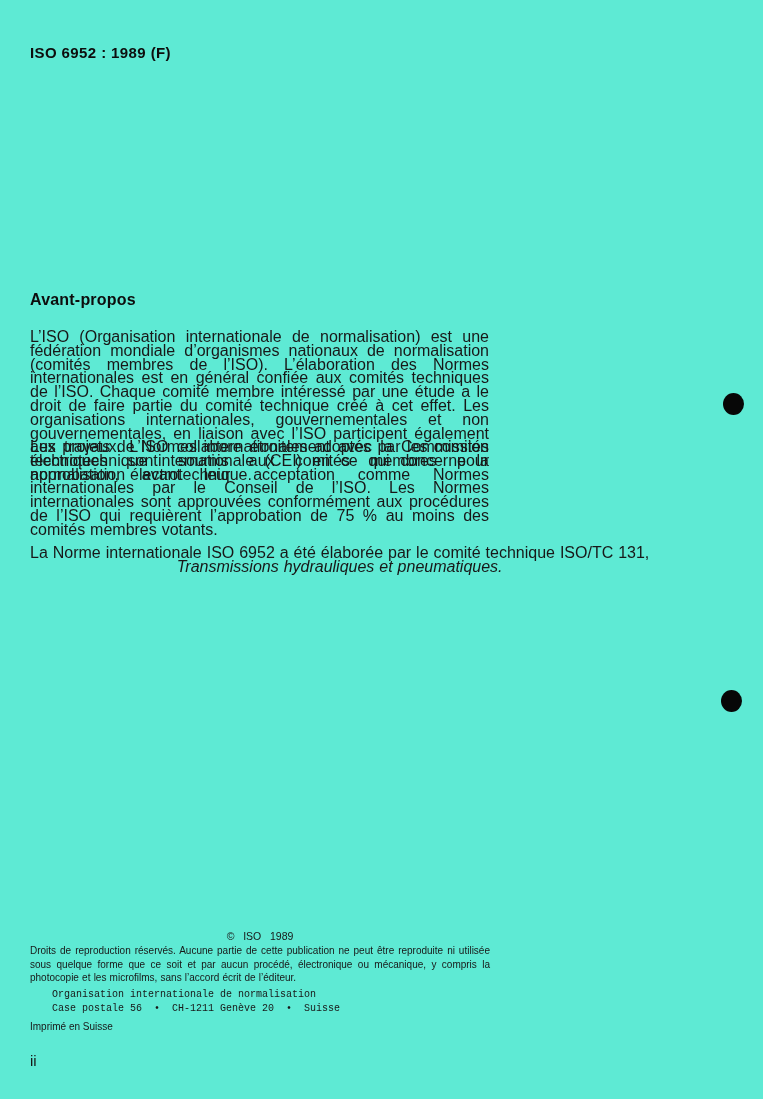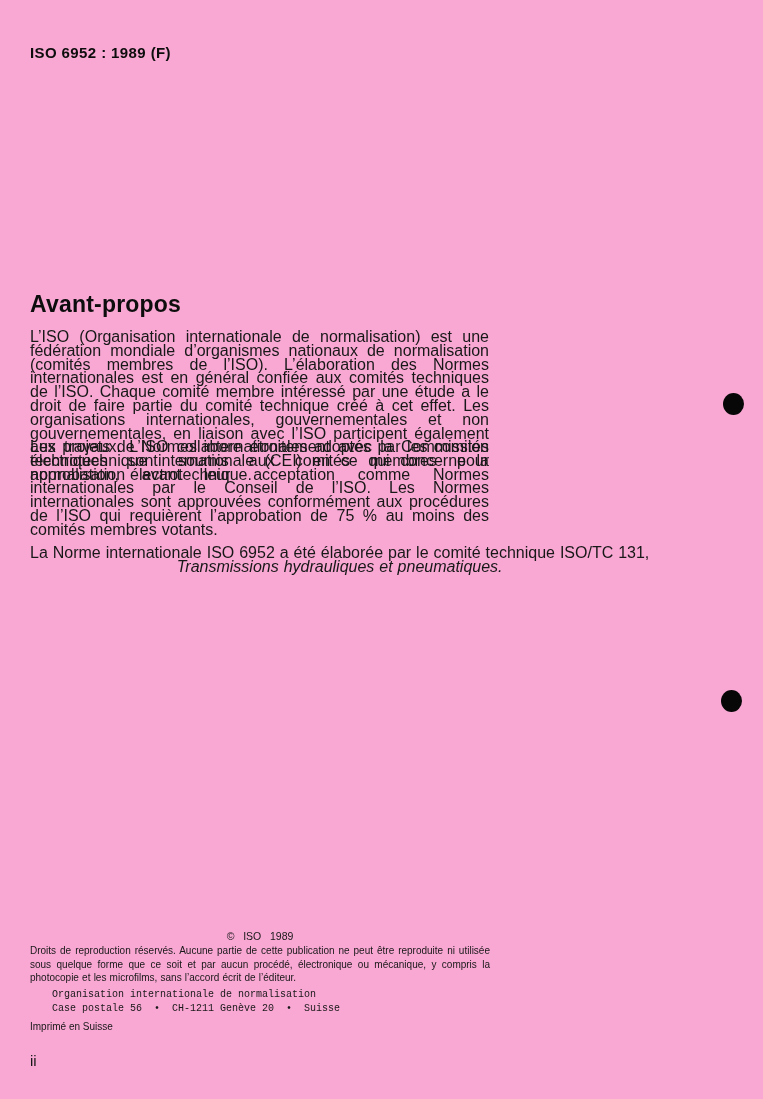--- a/index.html
+++ b/index.html
@@ -1,39 +1,39 @@
 <!DOCTYPE html>
 <html lang="fr"><head>
 <meta charset="utf-8">
 <style>
   * { margin: 0; padding: 0; box-sizing: border-box; }
   html, body { background: #ffffff; }
   .page {
     position: relative;
     width: 763px;
     height: 1099px;
-    background: #f9a8d4;
+    background: #5eead4;
     font-family: "Liberation Sans", sans-serif;
     color: #161616;
     overflow: hidden;
   }
   .doc-header {
     position: absolute;
     left: 30px;
     top: 44px;
     font-size: 15px;
     font-weight: bold;
     letter-spacing: 0.4px;
     color: #0d0d0d;
   }
   .foreword-title {
     position: absolute;
     left: 30px;
     top: 291px;
-    font-size: 23px;
+    font-size: 16px;
     font-weight: bold;
     letter-spacing: 0.2px;
     color: #0d0d0d;
   }
   .body-para {
     position: absolute;
     left: 30px;
     width: 459px;
     font-size: 16px;
     line-height: 13.8px;

